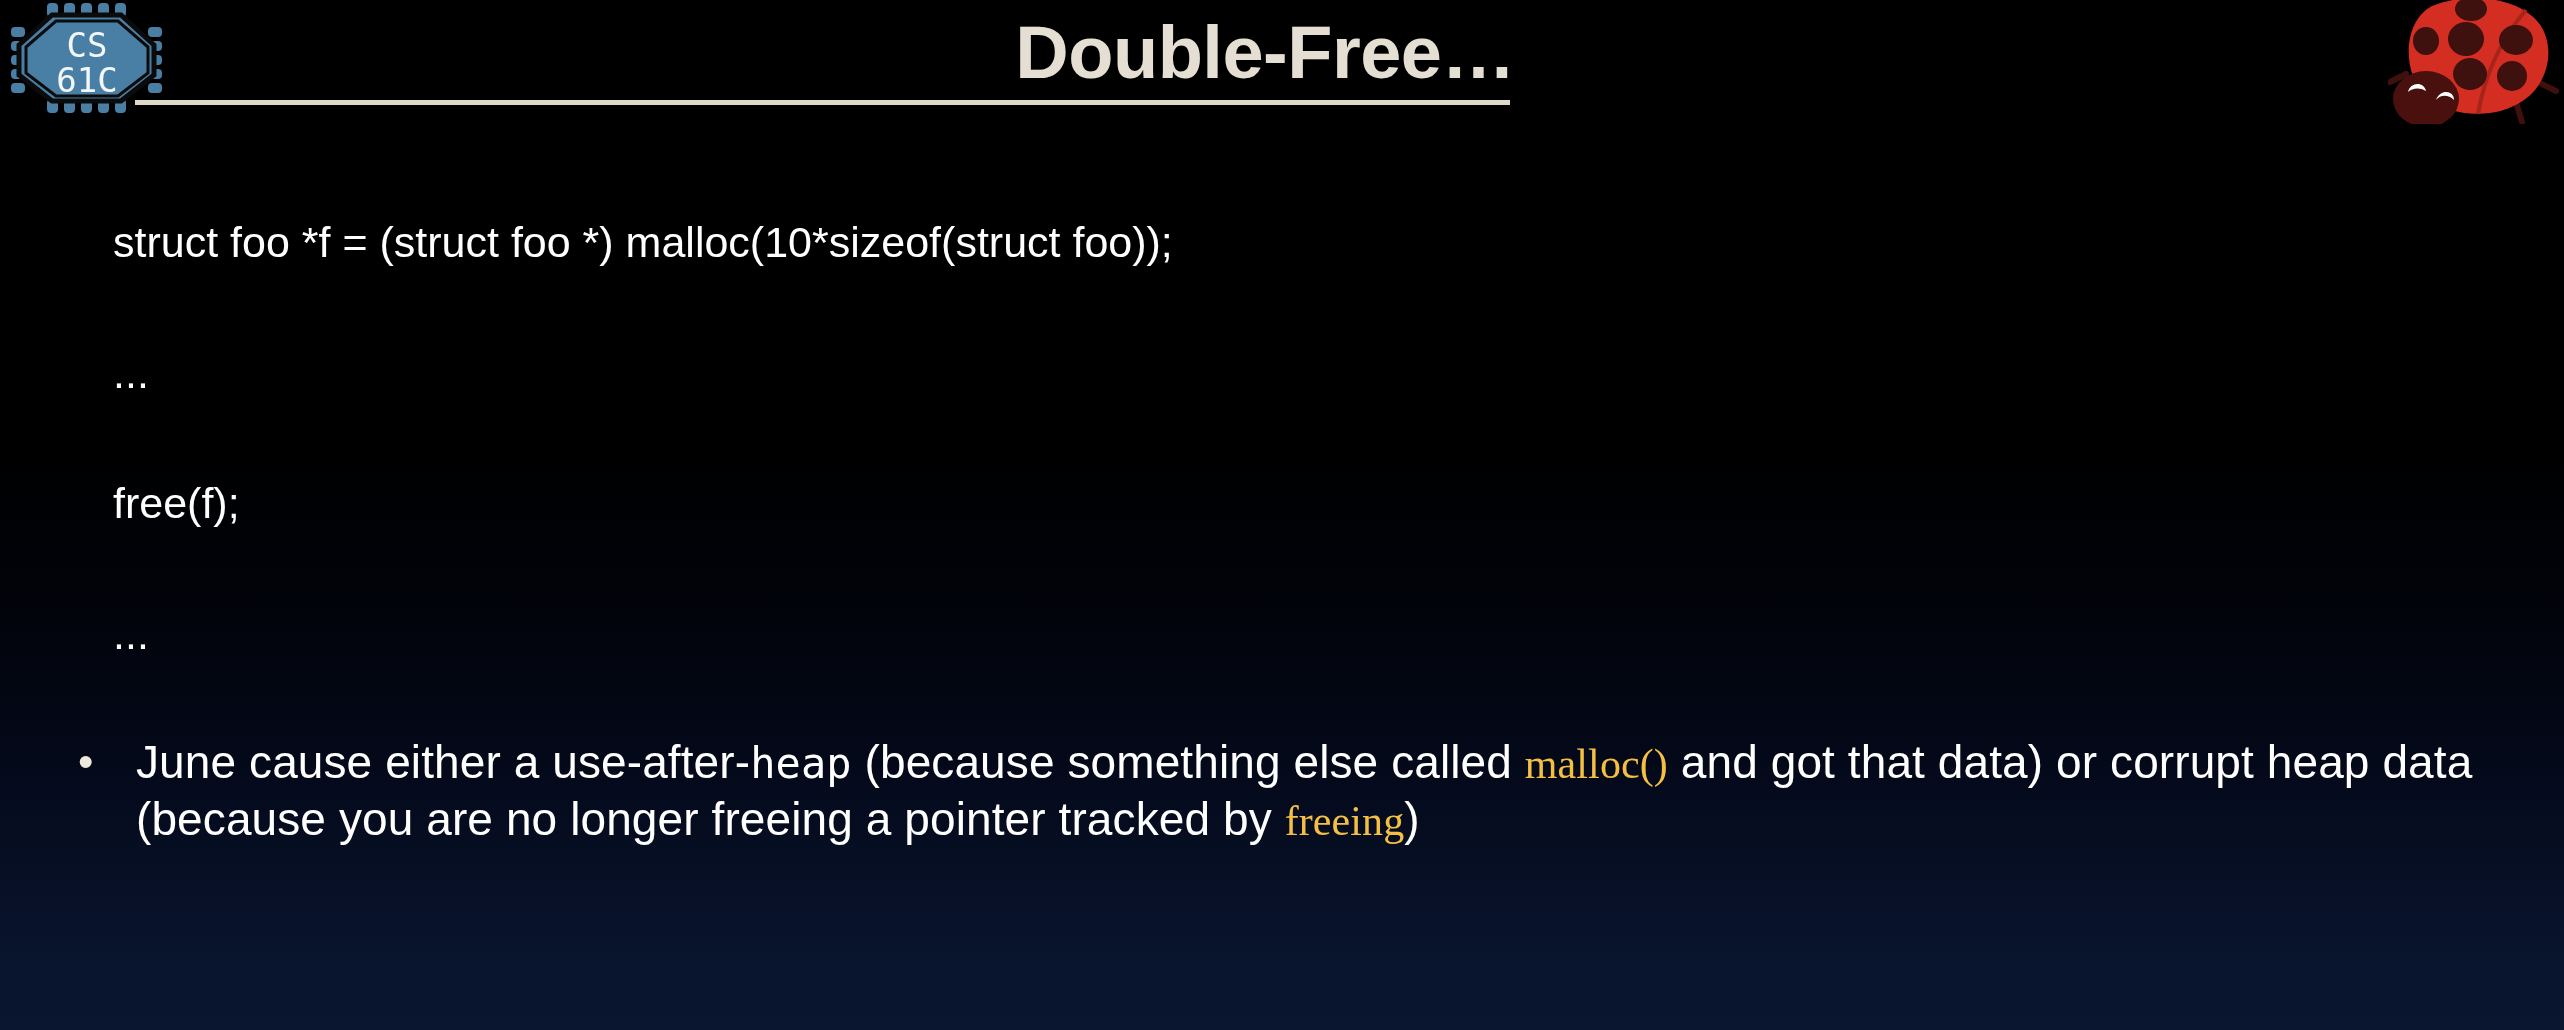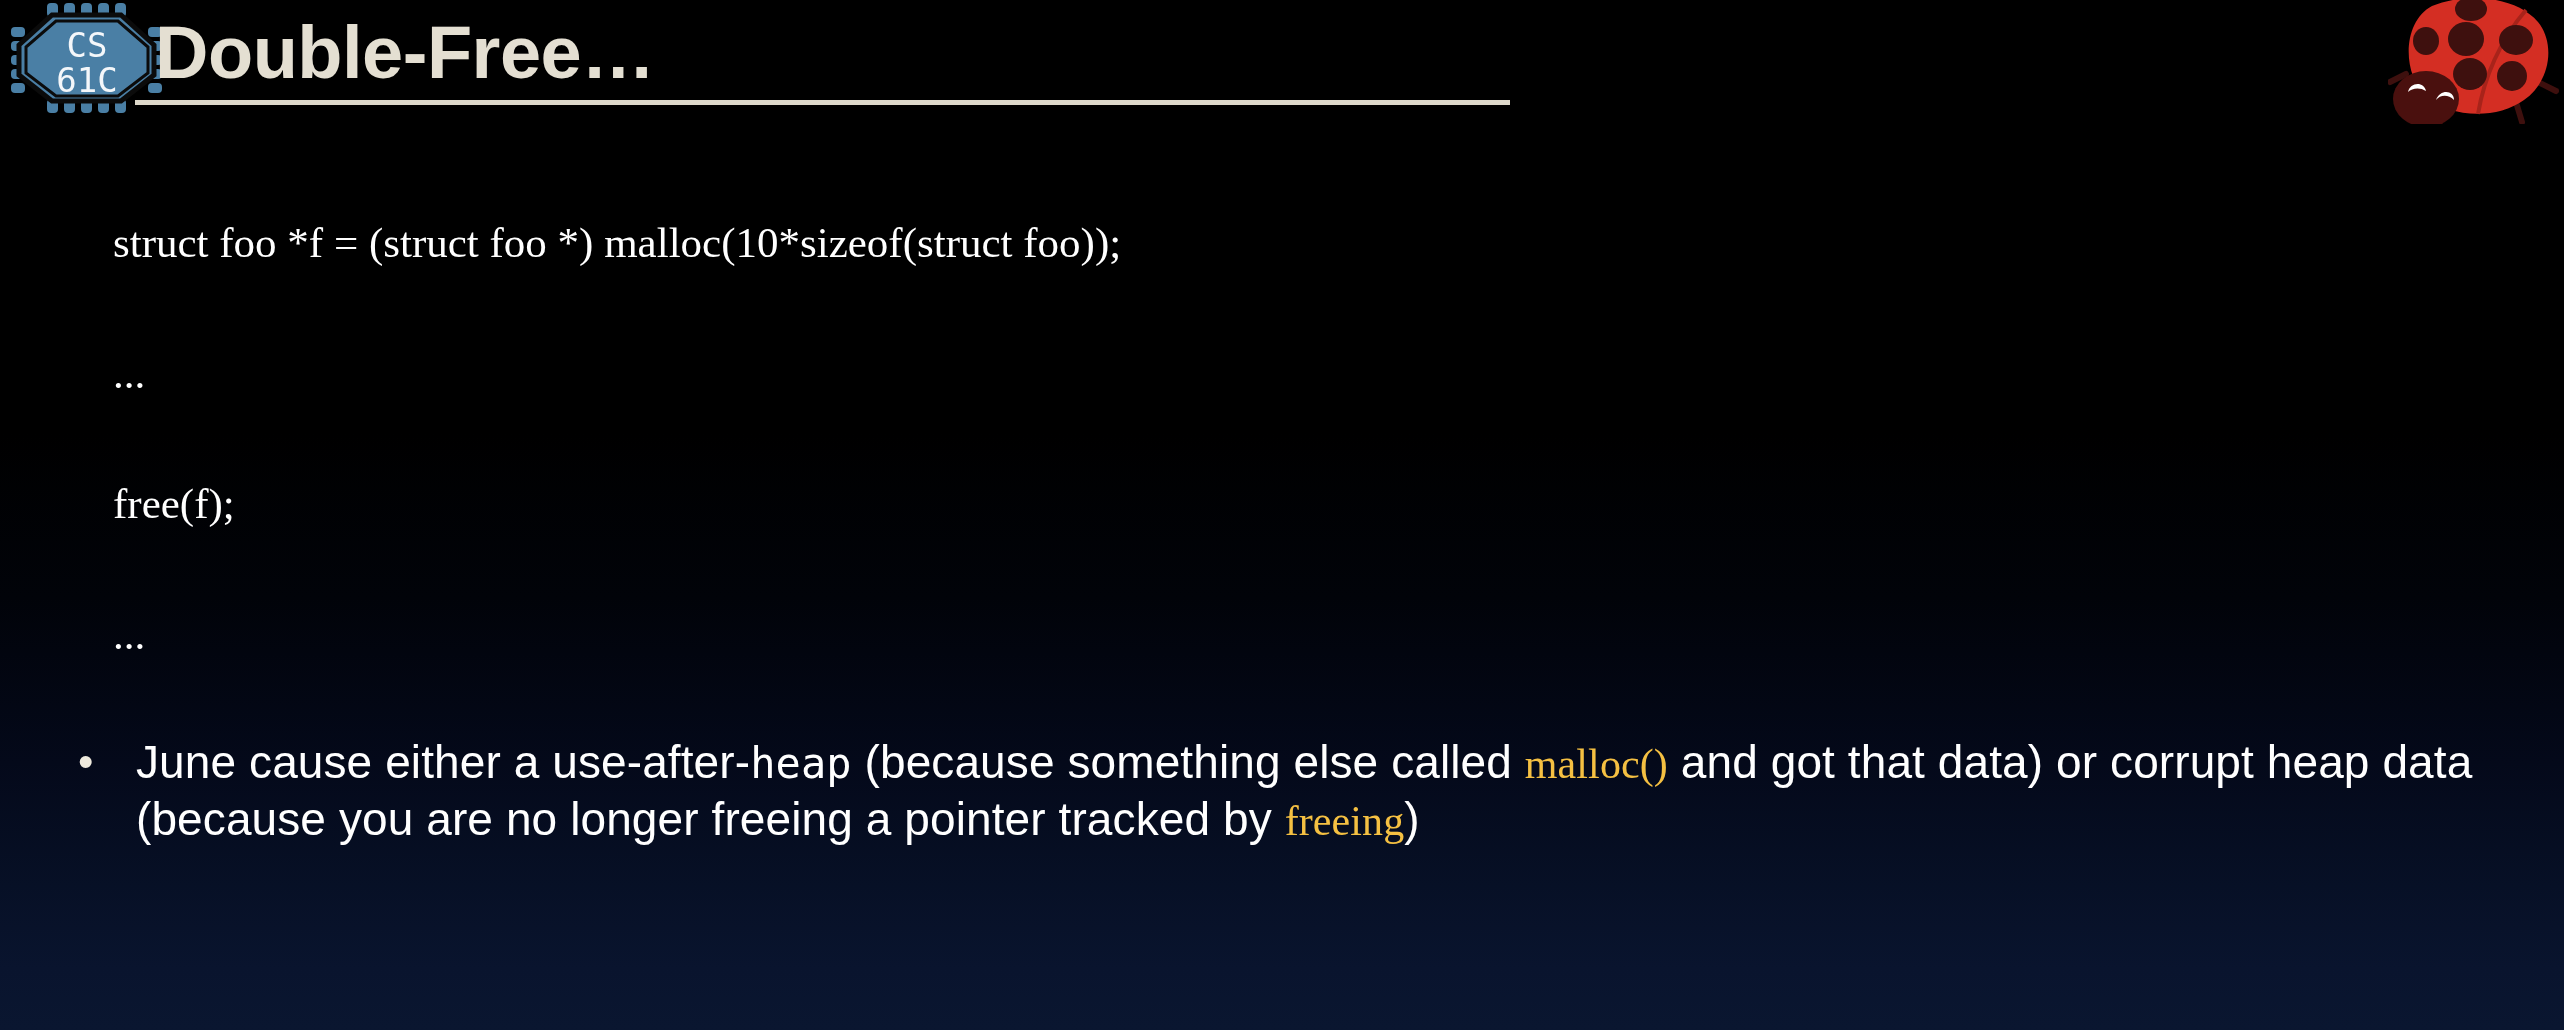--- a/index.html
+++ b/index.html
@@ -27,21 +27,21 @@
 
   
   #logo { position:absolute; left:6px; top:2px; width:172px; height:112px; }
   #logo svg { display:block; width:172px; height:112px; }
 
   
   #ladybug { position:absolute; right:4px; top:-4px; width:172px; height:128px; }
   #ladybug svg { display:block; width:172px; height:128px; }
 
   
-  #title-block { position:absolute; left:155px; top:8px; width:1360px; }
+  #title-block { position:absolute; left:155px; top:8px; width:1360px;text-align:right; }
   #title {
     font-size:74px;
     font-weight:bold;
     color:#e4dfd2;
     letter-spacing:-0.5px;
     line-height:1.22;
     white-space:nowrap;
   }
   #title-rule {
     position:absolute;
@@ -50,21 +50,21 @@
     width:1375px;
     height:5px;
     background:#ded9cb;
   }
 
   
   #code {
     position:absolute;
     left:113px;
     top:134px;
-    font-family:Liberation Serif, serif;
+    font-family:Liberation Sans, sans-serif;
     font-size:43px;
     line-height:43.5px;
     color:#ffffff;
     white-space:pre;
     letter-spacing:0px;
   }
   #code .line { height:43.5px; }
   .cmt { color:#f5c042; }
 
   

